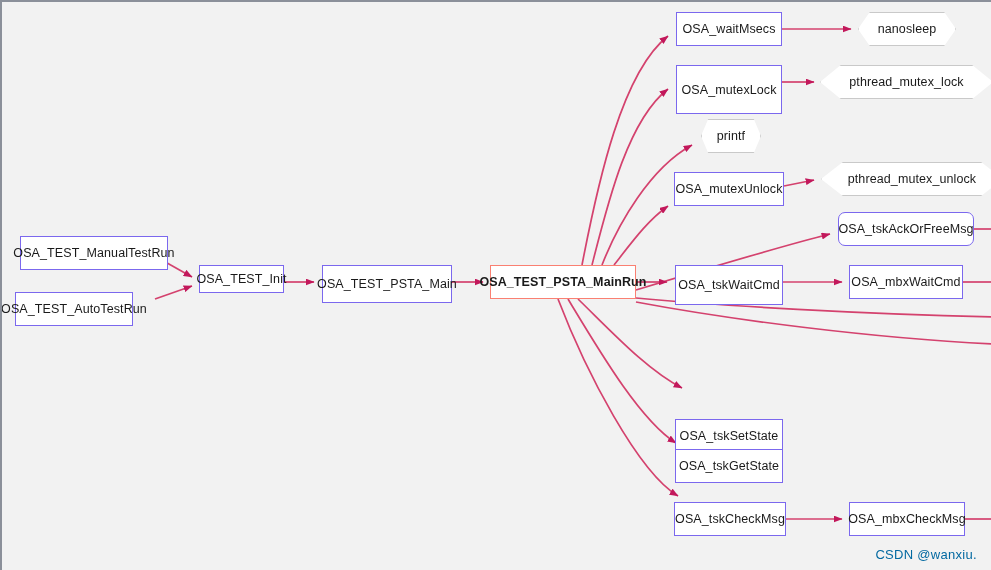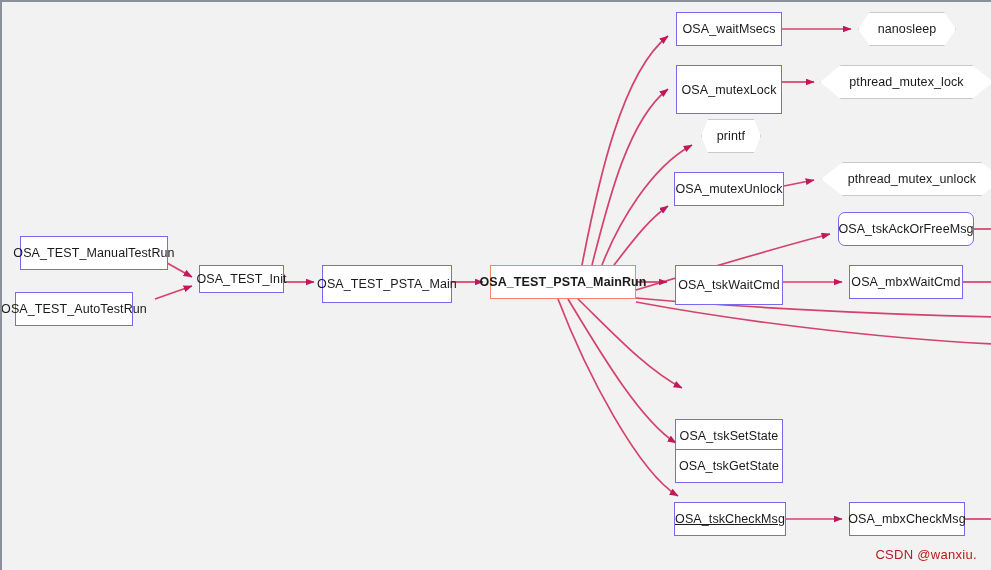--- a/index.html
+++ b/index.html
@@ -52,21 +52,21 @@
   }
   .node .label {
     padding: 0 2px;
     pointer-events: none;
   }
   .watermark {
     position: absolute;
     right: 14px;
     bottom: 8px;
     font-size: 13px;
-    color: #b91c1c;
+    color: #0369a1;
     font-family: "Liberation Sans", sans-serif;
     letter-spacing: 0.3px;
   }
 </style>
 </head>
 <body>
 
 <div id="canvas">
 
   <svg id="edge-layer" viewBox="0 0 991 570" width="991" height="570">
@@ -144,21 +144,21 @@
       </div>
       <div class="node box" style="left: 847px; top: 263px; width: 114px; height: 34px; justify-content: center;">
         <span class="label">OSA_mbxWaitCmd</span>
       </div>
       <div class="node box" style="left: 673px; top: 393px; width: 108px; height: 34px; margin-top: 24px;">
         <span class="label">OSA_tskSetState</span>
       </div>
       <div class="node box" style="left: 673px; top: 447px; width: 108px; height: 34px;">
         <span class="label">OSA_tskGetState</span>
       </div>
-      <div class="node box" style="left: 672px; top: 500px; width: 112px; height: 34px; text-decoration: underline;">
+      <div class="node box" style="left: 672px; top: 500px; width: 112px; height: 34px;">
         <span class="label">OSA_tskCheckMsg</span>
       </div>
       <div class="node box" style="left: 847px; top: 500px; width: 116px; height: 34px;">
         <span class="label">OSA_mbxCheckMsg</span>
       </div>
       <div class="node oct" style="left: 856px; top: 10px; width: 98px; height: 34px; justify-content: center;">
         <span class="label">nanosleep</span>
       </div>
       <div class="node oct" style="left: 818px; top: 63px; width: 173px; height: 34px;">
         <span class="label">pthread_mutex_lock</span>

